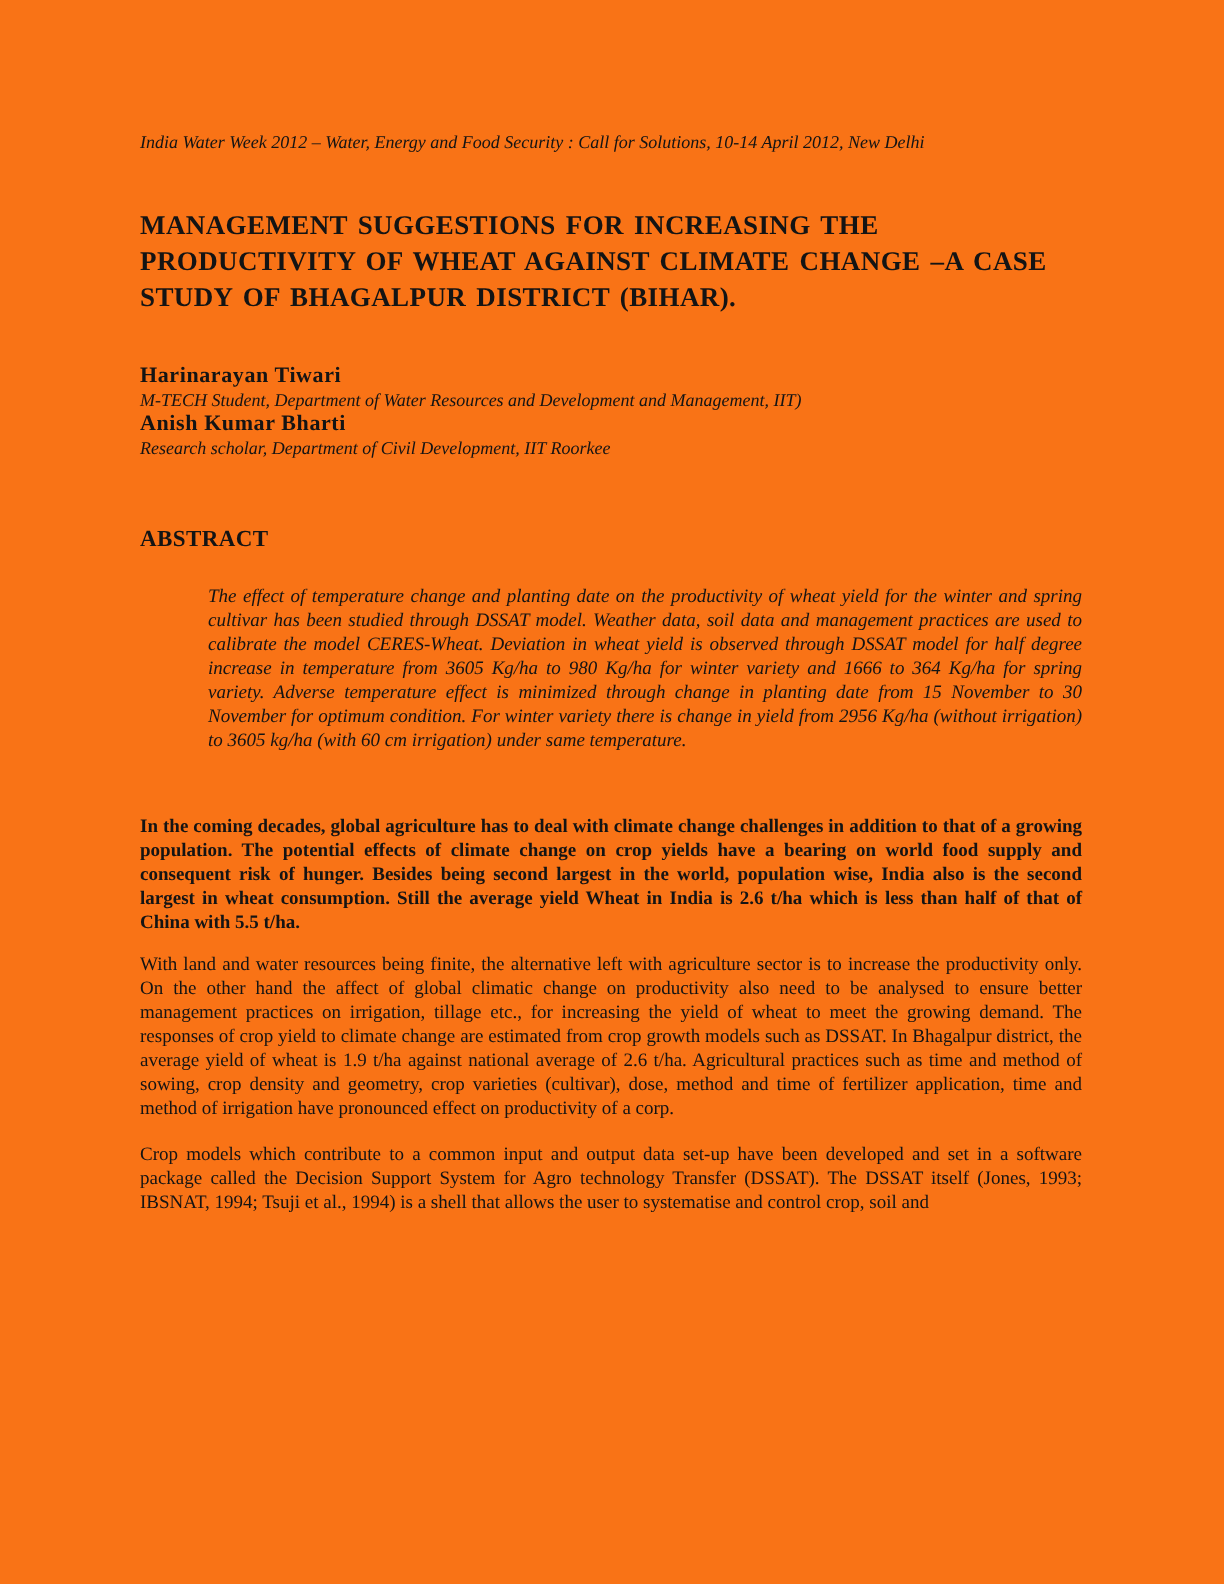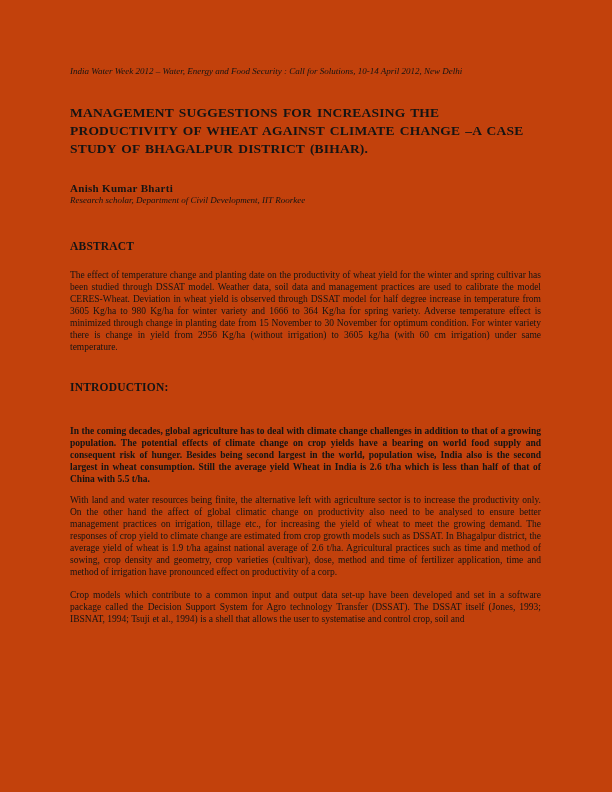--- a/index.html
+++ b/index.html
@@ -5,21 +5,21 @@
   html, body {
     margin: 0;
     padding: 0;
     background: #ffffff;
   }
   .page {
     position: relative;
     width: 612px;
     height: 792px;
     box-sizing: border-box;
-    background: #c2410c;
+    background: #f97316;
     color: #141414;
     font-family: "Liberation Serif", "DejaVu Serif", serif;
     padding: 66px 71px 0 70px;
     overflow: hidden;
   }
   .running-header {
     font-size: 9px;
     font-style: italic;
     line-height: 11px;
     white-space: nowrap;
@@ -56,48 +56,53 @@
   .heading-abstract   { margin-top: 33px; }
   .heading-intro      { margin-top: 27px; }
   .heading-cropmodel  { margin-top: 26px; }
   .para {
     font-size: 9.5px;
     line-height: 12px;
     text-align: justify;
     margin: 0;
   }
   .abstract-para {
+    font-style: italic;
     margin-top: 16px;
+    margin-left: 34px;
   }
   .intro-para-1 { margin-top: 31px; font-weight: bold; }
   .intro-para-2 { margin-top: 9px; }
   .intro-para-3 { margin-top: 8px; }
   .crop-para-1  { margin-top: 11px; }
 </style>
 </head>
 <body>
 
 <div class="page">
 
   <div class="running-header">India Water Week 2012 – Water, Energy and Food Security : Call for Solutions, 10-14 April 2012, New Delhi</div>
 
   <h1 class="paper-title">MANAGEMENT SUGGESTIONS FOR INCREASING THE PRODUCTIVITY OF WHEAT AGAINST CLIMATE CHANGE –A CASE STUDY OF BHAGALPUR DISTRICT (BIHAR).</h1>
 
   <div class="authors">
     <div>
+      <div class="author-name">Harinarayan Tiwari</div>
+      <div class="author-affiliation">M-TECH Student, Department of Water Resources and Development and Management, IIT)</div>
+    </div>
+    <div>
       <div class="author-name">Anish Kumar Bharti</div>
       <div class="author-affiliation">Research scholar, Department of Civil Development, IIT Roorkee</div>
     </div>
   </div>
 
   <h2 class="section-heading heading-abstract">ABSTRACT</h2>
 
   <p class="para abstract-para">The effect of temperature change and planting date on the productivity of wheat yield for the winter and spring cultivar has been studied through DSSAT model. Weather data, soil data and management practices are used to calibrate the model CERES-Wheat.  Deviation in wheat yield is observed through DSSAT model for half degree increase in temperature from 3605 Kg/ha to 980 Kg/ha for winter variety and 1666 to 364 Kg/ha for spring variety. Adverse temperature effect is minimized through change in planting date from 15 November to 30 November for optimum condition. For winter variety there is change in yield from 2956 Kg/ha (without irrigation) to 3605 kg/ha (with 60 cm irrigation) under same temperature.</p>
 
-  <h2 class="section-heading heading-intro">INTRODUCTION:</h2>
 
   <p class="para intro-para-1">In the coming decades, global agriculture has to deal with climate change challenges in addition to that of a growing population.  The potential effects of climate change on crop yields have a bearing on world food supply and consequent risk of hunger. Besides being second largest in the world, population wise, India also is the second largest in wheat consumption. Still the average yield Wheat in India is 2.6 t/ha which is less than half of that of China with 5.5 t/ha.</p>
 
   <p class="para intro-para-2">With land and water resources being finite, the alternative left with agriculture sector is to increase the productivity only. On the other hand the affect of global climatic change on productivity also need to be analysed  to ensure better management practices on irrigation, tillage etc., for increasing the yield of wheat to meet the growing demand. The responses of crop yield to climate change are estimated from crop growth models such as DSSAT. In Bhagalpur district, the average yield of wheat is 1.9 t/ha against national average of 2.6 t/ha.  Agricultural practices such as time and method of sowing, crop density and geometry, crop varieties (cultivar), dose, method and time of fertilizer application, time and method of irrigation have pronounced effect on productivity of a corp.</p>
 
 
 
   <p class="para crop-para-1">Crop models which contribute to a common input and output data set-up have been developed and set in a software package called the Decision Support System for Agro technology Transfer (DSSAT). The DSSAT itself (Jones, 1993; IBSNAT, 1994; Tsuji et al., 1994) is a shell that allows the user to systematise and control crop, soil and</p>
 
 </div>

